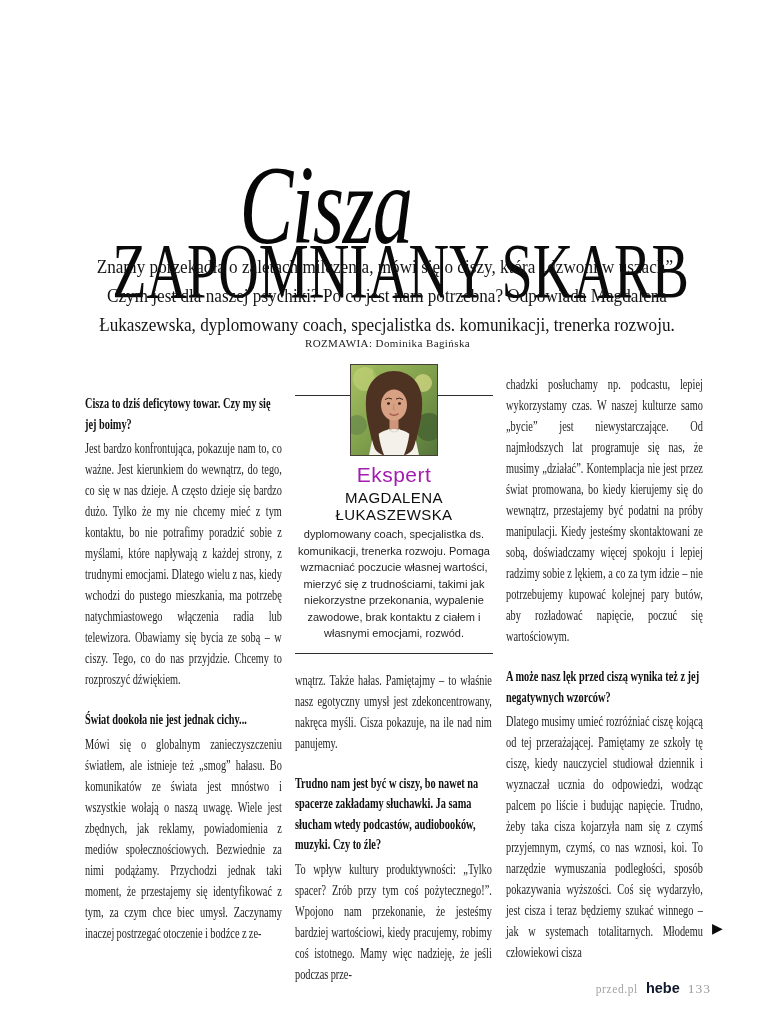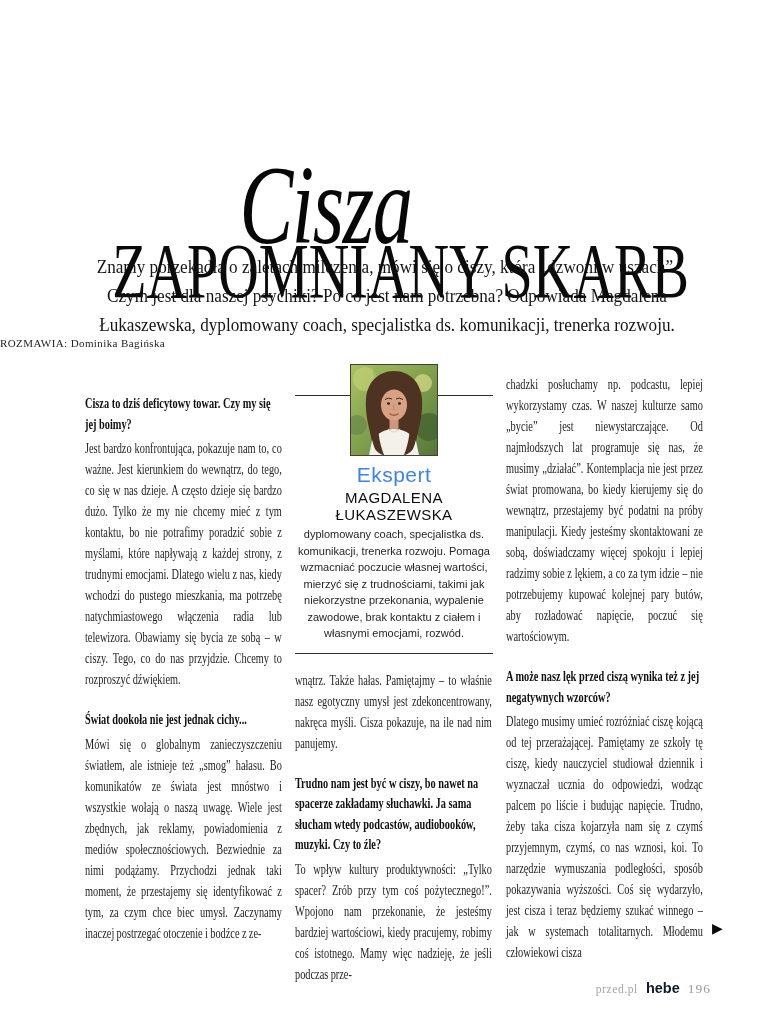--- a/index.html
+++ b/index.html
@@ -8,21 +8,21 @@
 
   
   .title{position:absolute;top:74px;left:0;width:650px;text-align:center;
          font-size:112px;line-height:1;font-style:italic;font-weight:400;color:#070707;white-space:nowrap;}
   .title .squeeze{display:inline-block;transform:scaleX(0.72);transform-origin:50% 50%;letter-spacing:-2px;}
   .subtitle{position:absolute;top:167px;left:0;width:775px;text-align:right;
             font-size:78px;line-height:1;font-weight:400;color:#0a0a0a;white-space:nowrap;}
   .subtitle .squeeze{display:inline-block;transform:scaleX(0.72);transform-origin:50% 50%;letter-spacing:0px;}
   .intro{position:absolute;top:252px;left:37px;width:700px;transform:scaleX(0.88);transform-origin:50% 0;
          text-align:center;font-size:19.5px;line-height:29px;color:#141414;margin:0;}
-  .byline{position:absolute;top:337px;left:0;width:775px;text-align:left;
+  .byline{position:absolute;top:337px;left:0;width:775px;text-align:center;
           font-size:11px;letter-spacing:0.4px;color:#222;margin:0;}
 
   
   .columns{position:absolute;top:364px;left:85px;width:618px;
            display:grid;grid-template-columns:repeat(3,1fr);column-gap:13px;}
   .col{min-width:0;}
   .col-left{padding-top:30px;}
   .col-right{padding-top:10px;}
   .colscale{width:259px;transform:scaleX(0.76);transform-origin:0 0;}
   .body-par{font-size:13.6px;line-height:21px;text-align:justify;margin:0;color:#1c1c1c;word-spacing:-0.3px;}
@@ -30,21 +30,21 @@
   .subhead.first{margin-top:0;}
 
   
   .expert{position:relative;text-align:center;margin:0 0 16px 0;padding-bottom:12px;
           font-family:"Liberation Sans",sans-serif;}
   .expert-rule{position:absolute;top:31px;left:0;right:0;height:1px;background:#2d2d2d;}
   .expert-bottom-rule{position:absolute;bottom:0;left:0;right:0;height:1px;background:#2d2d2d;}
   .expert-photo{position:relative;width:86px;height:90px;margin:0 auto;border:1px solid #454036;
                 background:#86a352;overflow:hidden;}
   .expert-photo svg{display:block;}
-  .expert-label{margin-top:7px;font-size:21px;color:#3b82f6;letter-spacing:0.5px;}
+  .expert-label{margin-top:7px;font-size:21px;color:#a21caf;letter-spacing:0.5px;}
   .expert-name{margin-top:2px;font-size:15px;font-weight:normal;letter-spacing:0.4px;color:#0e0e0e;}
   .expert-bio{margin:3px 0 0 0;font-size:11px;line-height:16.5px;color:#1f1f1f;}
   .expert-site{margin:0;font-size:12.2px;line-height:16.5px;color:#1f1f1f;}
 
   
   .continue-arrow{position:absolute;left:712px;top:921px;font-size:14px;color:#0a0a0a;
                   font-family:"DejaVu Sans",sans-serif;line-height:1;}
   .footer{position:absolute;top:980px;right:64px;display:flex;align-items:baseline;gap:8px;}
   .footer-site{font-size:11.5px;color:#a3a3a3;letter-spacing:0.6px;}
   .footer-logo{font-family:"Liberation Sans",sans-serif;font-weight:bold;font-size:14.5px;color:#0f172a;}
@@ -127,16 +127,16 @@
         <p class="body-par">Dlatego musimy umieć rozróżniać ciszę kojącą od tej przerażającej. Pamiętamy ze szkoły tę ciszę, kiedy nauczyciel studiował dziennik i wyznaczał ucznia do odpowiedzi, wodząc palcem po liście i budując napięcie. Trudno, żeby taka cisza kojarzyła nam się z czymś przyjemnym, czymś, co nas wznosi, koi. To narzędzie wymuszania podległości, sposób pokazywania wyższości. Coś się wydarzyło, jest cisza i teraz będziemy szukać winnego – jak w systemach totalitarnych. Młodemu człowiekowi cisza</p>
       </div>
     </div>
   </div>
 
   <span class="continue-arrow">▶</span>
 
   <div class="footer">
     <span class="footer-site">przed.pl</span>
     <span class="footer-logo">hebe</span>
-    <span class="footer-page">196</span>
+    <span class="footer-page">133</span>
   </div>
 
 </div>
 
 </body></html>

